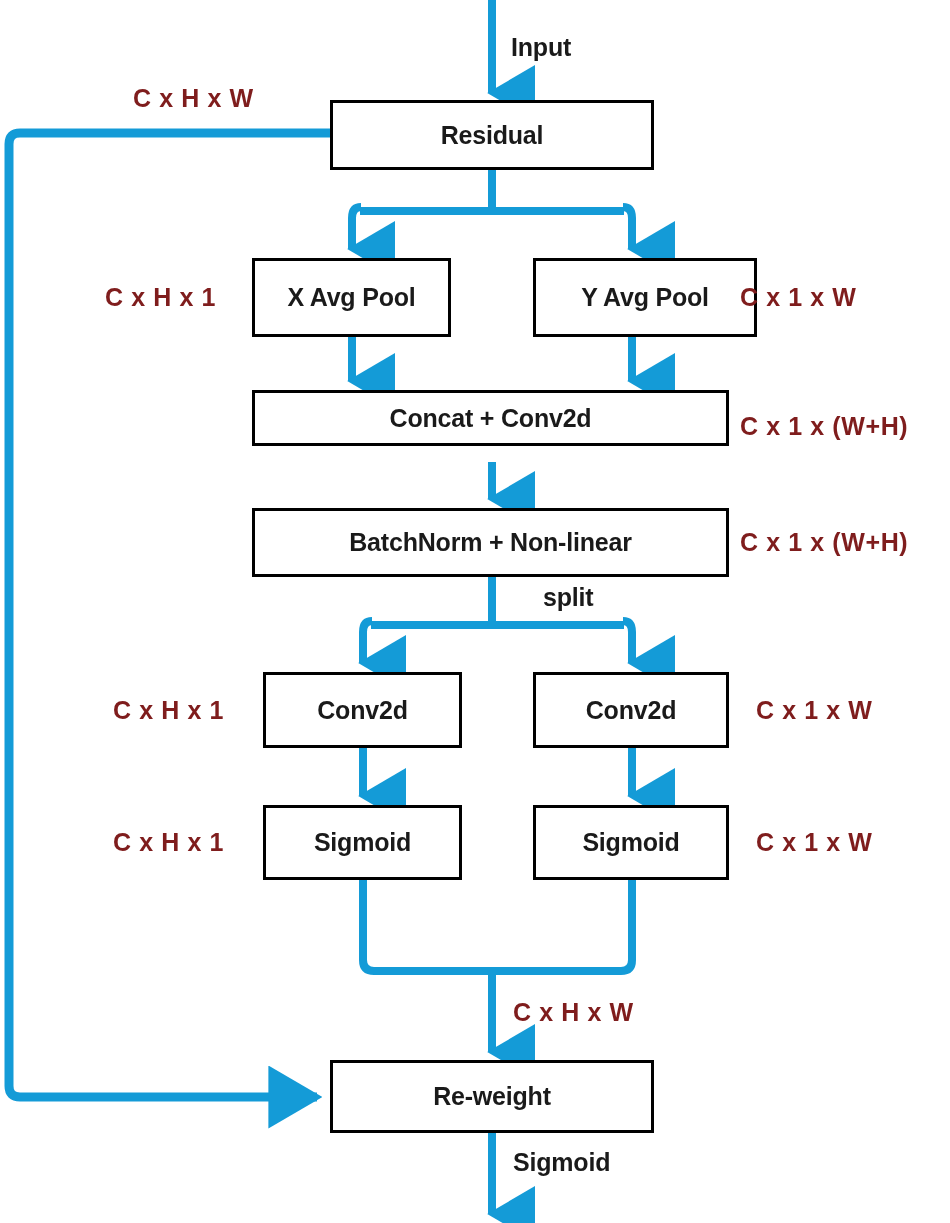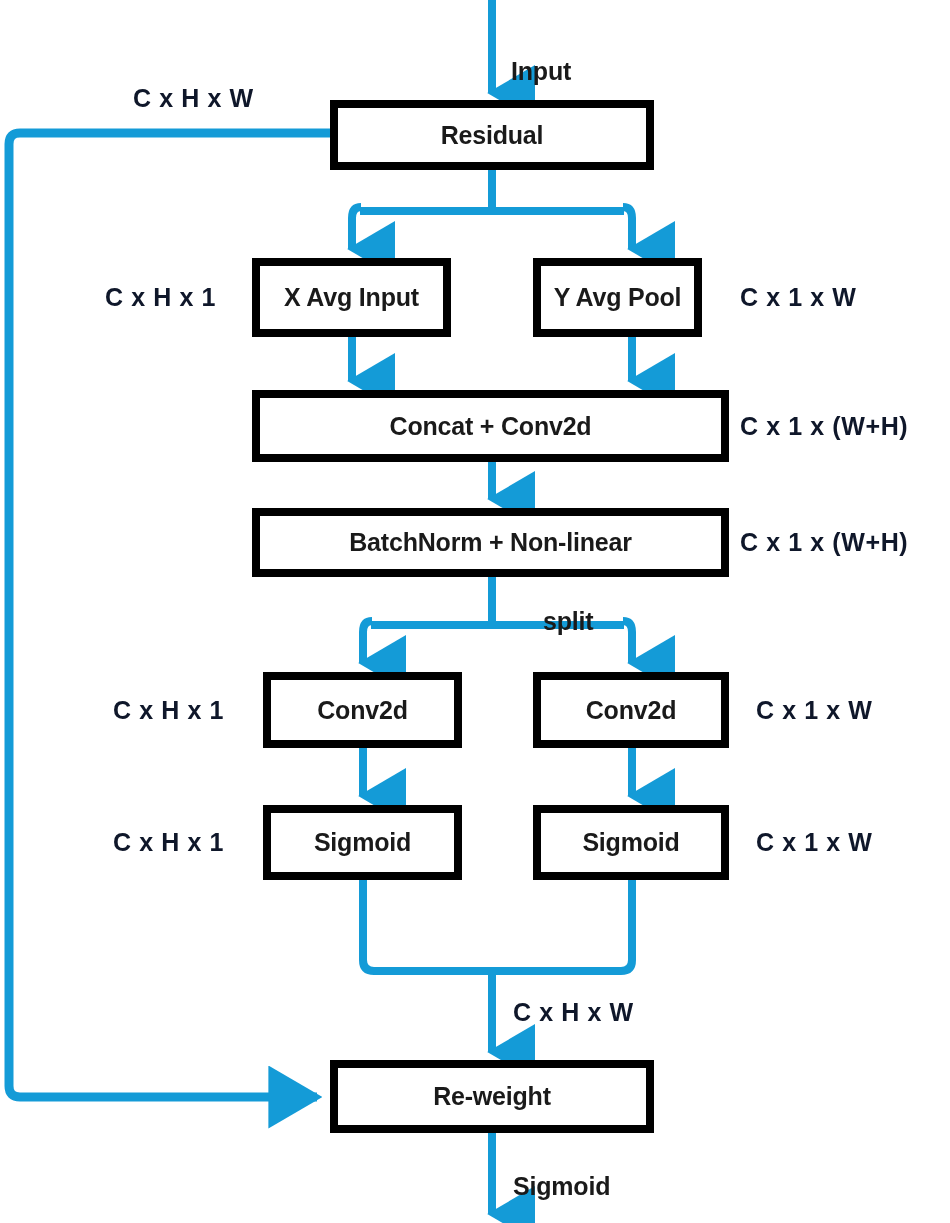--- a/index.html
+++ b/index.html
@@ -19,54 +19,53 @@
     position: absolute;
     top: 0;
     left: 0;
     width: 950px;
     height: 1223px;
   }
   .node-box {
     position: absolute;
     box-sizing: border-box;
     background: #ffffff;
-    border: 8px solid #000000;
+    border: 3px solid #000000;
     display: flex;
     align-items: center;
     justify-content: center;
   }
   .node-label {
     font-family: "Liberation Sans", sans-serif;
     font-weight: bold;
     font-size: 25px;
     color: #1a1a1a;
     letter-spacing: -0.2px;
     white-space: nowrap;
     line-height: 1;
   }
   .dim-label {
     position: absolute;
     font-family: "Liberation Sans", sans-serif;
     font-weight: bold;
     font-size: 25px;
-    color: #0f172a;
+    color: #7f1d1d;
     white-space: nowrap;
     line-height: 1;
     letter-spacing: 0.6px;
   }
   .flow-label {
     position: absolute;
     font-family: "Liberation Sans", sans-serif;
     font-weight: bold;
     font-size: 25px;
     color: #1a1a1a;
     white-space: nowrap;
     line-height: 1;
     letter-spacing: -0.2px;
-    margin-top: 24px;
   }
 </style>
 </head>
 <body>
 
 <div id="canvas">
 
   <svg class="layer" viewBox="0 0 950 1223" xmlns="http://www.w3.org/2000/svg">
     <defs>
       <marker id="arrowDown" markerWidth="7" markerHeight="6" refX="3.5" refY="5.4" orient="auto" markerUnits="strokeWidth">
@@ -105,28 +104,28 @@
     <path d="M492,971 L492,1052" fill="none" stroke="#149BD7" stroke-width="8" marker-end="url(#arrowDown)"></path>
 
     <path d="M492,1133 L492,1214" fill="none" stroke="#149BD7" stroke-width="8" marker-end="url(#arrowDown)"></path>
   </svg>
 
   <div class="node-box" style="left:330px; top:100px; width:324px; height:70px;">
     <span class="node-label">Residual</span>
   </div>
 
   <div class="node-box" style="left:252px; top:258px; width:199px; height:79px;">
-    <span class="node-label">X Avg Input</span>
+    <span class="node-label">X Avg Pool</span>
   </div>
 
-  <div class="node-box" style="left:533px; top:258px; width:169px; height:79px;">
+  <div class="node-box" style="left:533px; top:258px; width:224px; height:79px;">
     <span class="node-label">Y Avg Pool</span>
   </div>
 
-  <div class="node-box" style="left:252px; top:390px; width:477px; height:72px;">
+  <div class="node-box" style="left:252px; top:390px; width:477px; height:56px;">
     <span class="node-label">Concat + Conv2d</span>
   </div>
 
   <div class="node-box" style="left:252px; top:508px; width:477px; height:69px;">
     <span class="node-label">BatchNorm + Non-linear</span>
   </div>
 
   <div class="node-box" style="left:263px; top:672px; width:199px; height:76px;">
     <span class="node-label">Conv2d</span>
   </div>

